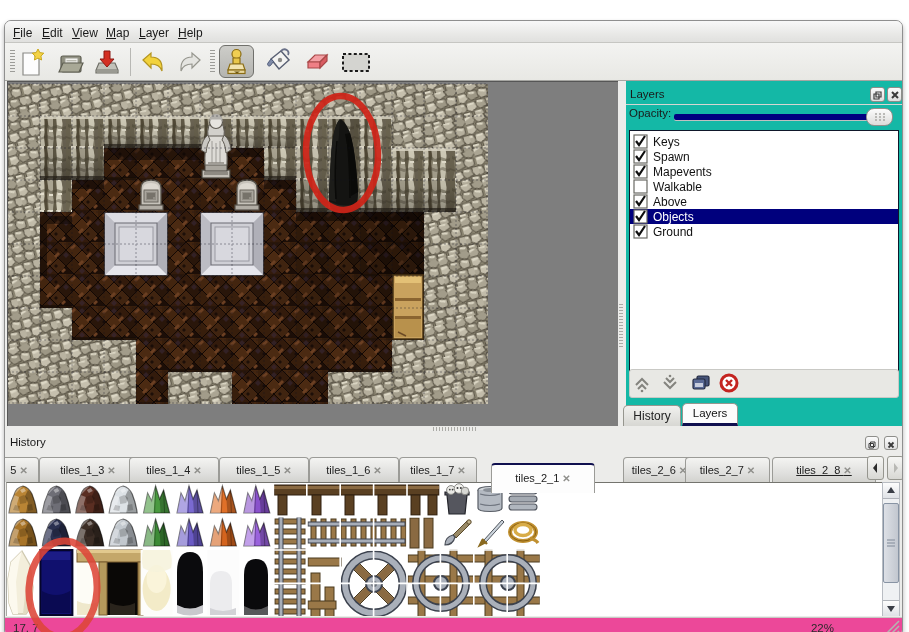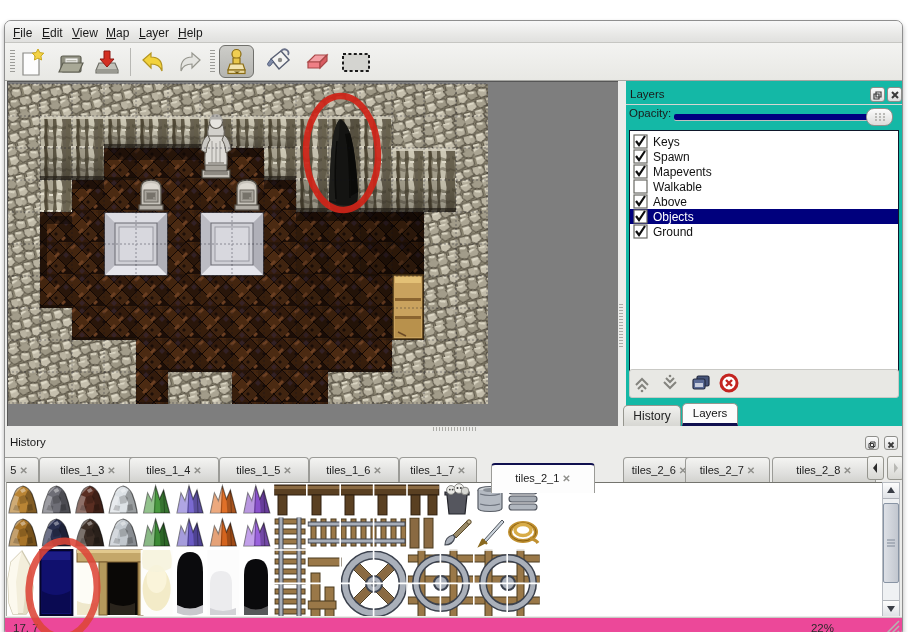--- a/index.html
+++ b/index.html
@@ -459,21 +459,21 @@
 
     <div class="ttab" style="left:-6px; top:24px; width:40px;">5 <span class="x">✕</span></div>
     <div class="ttab" style="left:34px; top:24px; width:98px;text-align:center;">tiles_1_3 <span class="x">✕</span></div>
     <div class="ttab" style="left:124px; top:24px; width:90px;">tiles_1_4 <span class="x">✕</span></div>
     <div class="ttab" style="left:214px; top:24px; width:90px;">tiles_1_5 <span class="x">✕</span></div>
     <div class="ttab" style="left:304px; top:24px; width:90px;">tiles_1_6 <span class="x">✕</span></div>
     <div class="ttab" style="left:394px; top:24px; width:78px;">tiles_1_7 <span class="x">✕</span></div>
     <div class="ttab" style="left:486px; top:20px; width:104px; height:30px; background:#fdfdfd; border-top:2px solid #10104f; line-height:27px; z-index:5;margin-top:10px;">tiles_2_1 <span class="x">✕</span></div>
     <div class="ttab" style="left:593px; top:24px; width:73px;margin-left:25px;">tiles_2_6 <span class="x">✕</span></div>
     <div class="ttab" style="left:680px; top:24px; width:85px;text-align:center;">tiles_2_7 <span class="x">✕</span></div>
-    <div class="ttab" style="left:767px; top:24px; width:104px;">tiles_2_8 <span class="x">✕</span></div>
+    <div class="ttab" style="left:767px; top:24px; width:104px;text-decoration:underline;">tiles_2_8 <span class="x">✕</span></div>
     <div class="abs" style="left:862px; top:23px; width:17px; height:24px; background:linear-gradient(180deg,#f6f6f4,#d8d8d4); border:1px solid #96968f; border-radius:3px;">
       <svg width="15" height="22">
           <path d="M9,6 L5,11 L9,16 Z" fill="#2a2a2a"></path>
         </svg>
     </div>
     <div class="abs" style="left:882px; top:23px; width:17px; height:24px; background:linear-gradient(180deg,#f6f6f4,#d8d8d4); border:1px solid #96968f; border-radius:3px;">
       <svg width="15" height="22">
           <path d="M6,6 L10,11 L6,16 Z" fill="#b8b8b4"></path>
         </svg>
     </div>

